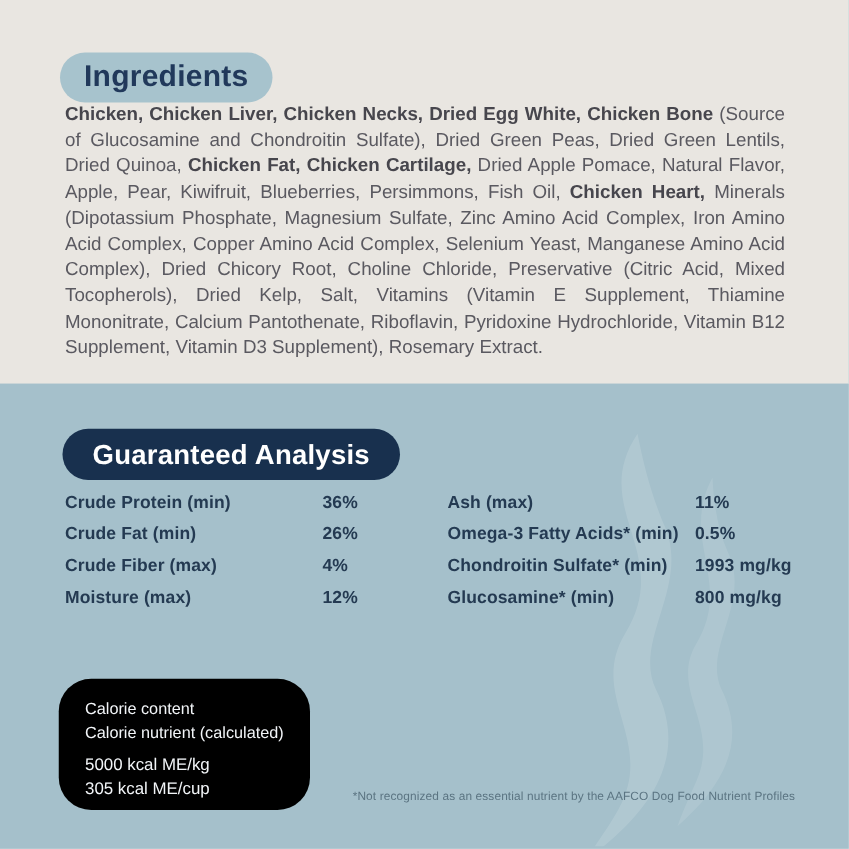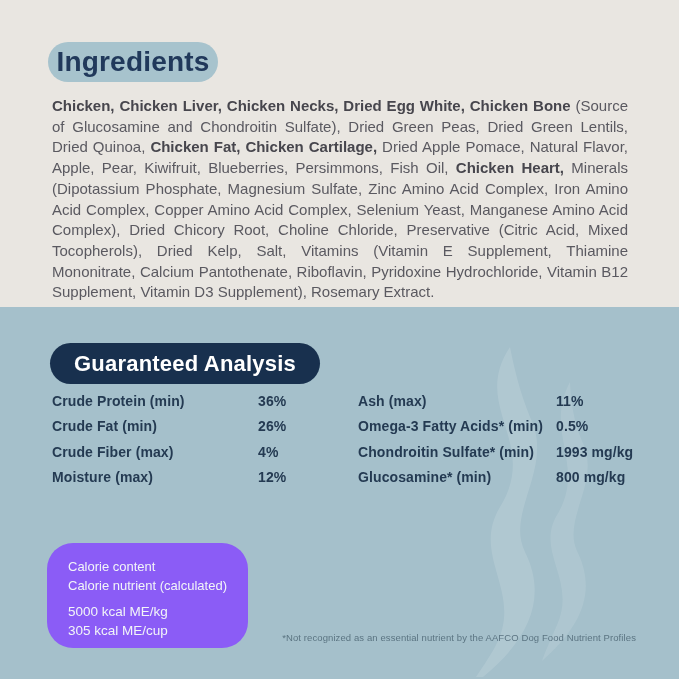--- a/index.html
+++ b/index.html
@@ -24,25 +24,25 @@
     display: flex; align-items: center; justify-content: center;
     border-radius: 21px;
     font-weight: 700;
     letter-spacing: 0.2px;
   }
   .pill-ingredients {
     left: 48px; top: 42px;
     width: 170px; height: 40px;
     background: #a7c3cd;
     color: #21395b;
-    font-size: 28px;
+    font-size: 24px;
   }
   .ingredients-text {
     position: absolute;
-    left: 52px; top: 96px;
+    left: 52px; top: 82px;
     width: 576px;
     margin: 0;
     font-size: 15px;
     line-height: 20.7px;
     color: #5a5960;
     text-align: justify;
   }
   .ingredients-text .seg-bold { font-weight: 700; color: #47464d; }
   
   .section-bottom {
@@ -76,21 +76,21 @@
     font-weight: 700;
     color: #243a52;
     letter-spacing: 0.1px;
   }
   .analysis-col.left  .analysis-row { grid-template-columns: 206px 1fr; }
   .analysis-col.right .analysis-row { grid-template-columns: 198px 1fr; }
   .calorie-box {
     position: absolute;
     left: 47px; top: 236px;
     width: 201px; height: 105px;
-    background: #8b5cf6;
+    background: #000000;
     border-radius: 26px;
     box-sizing: border-box;
     padding: 15px 0 0 21px;
     color: #f2f5f8;
   }
   .cal-head div  { font-size: 13px; line-height: 18.5px; }
   .cal-values    { margin-top: 8px; }
   .cal-values div{ font-size: 13.5px; line-height: 18.5px; }
   .footnote {
     position: absolute;

